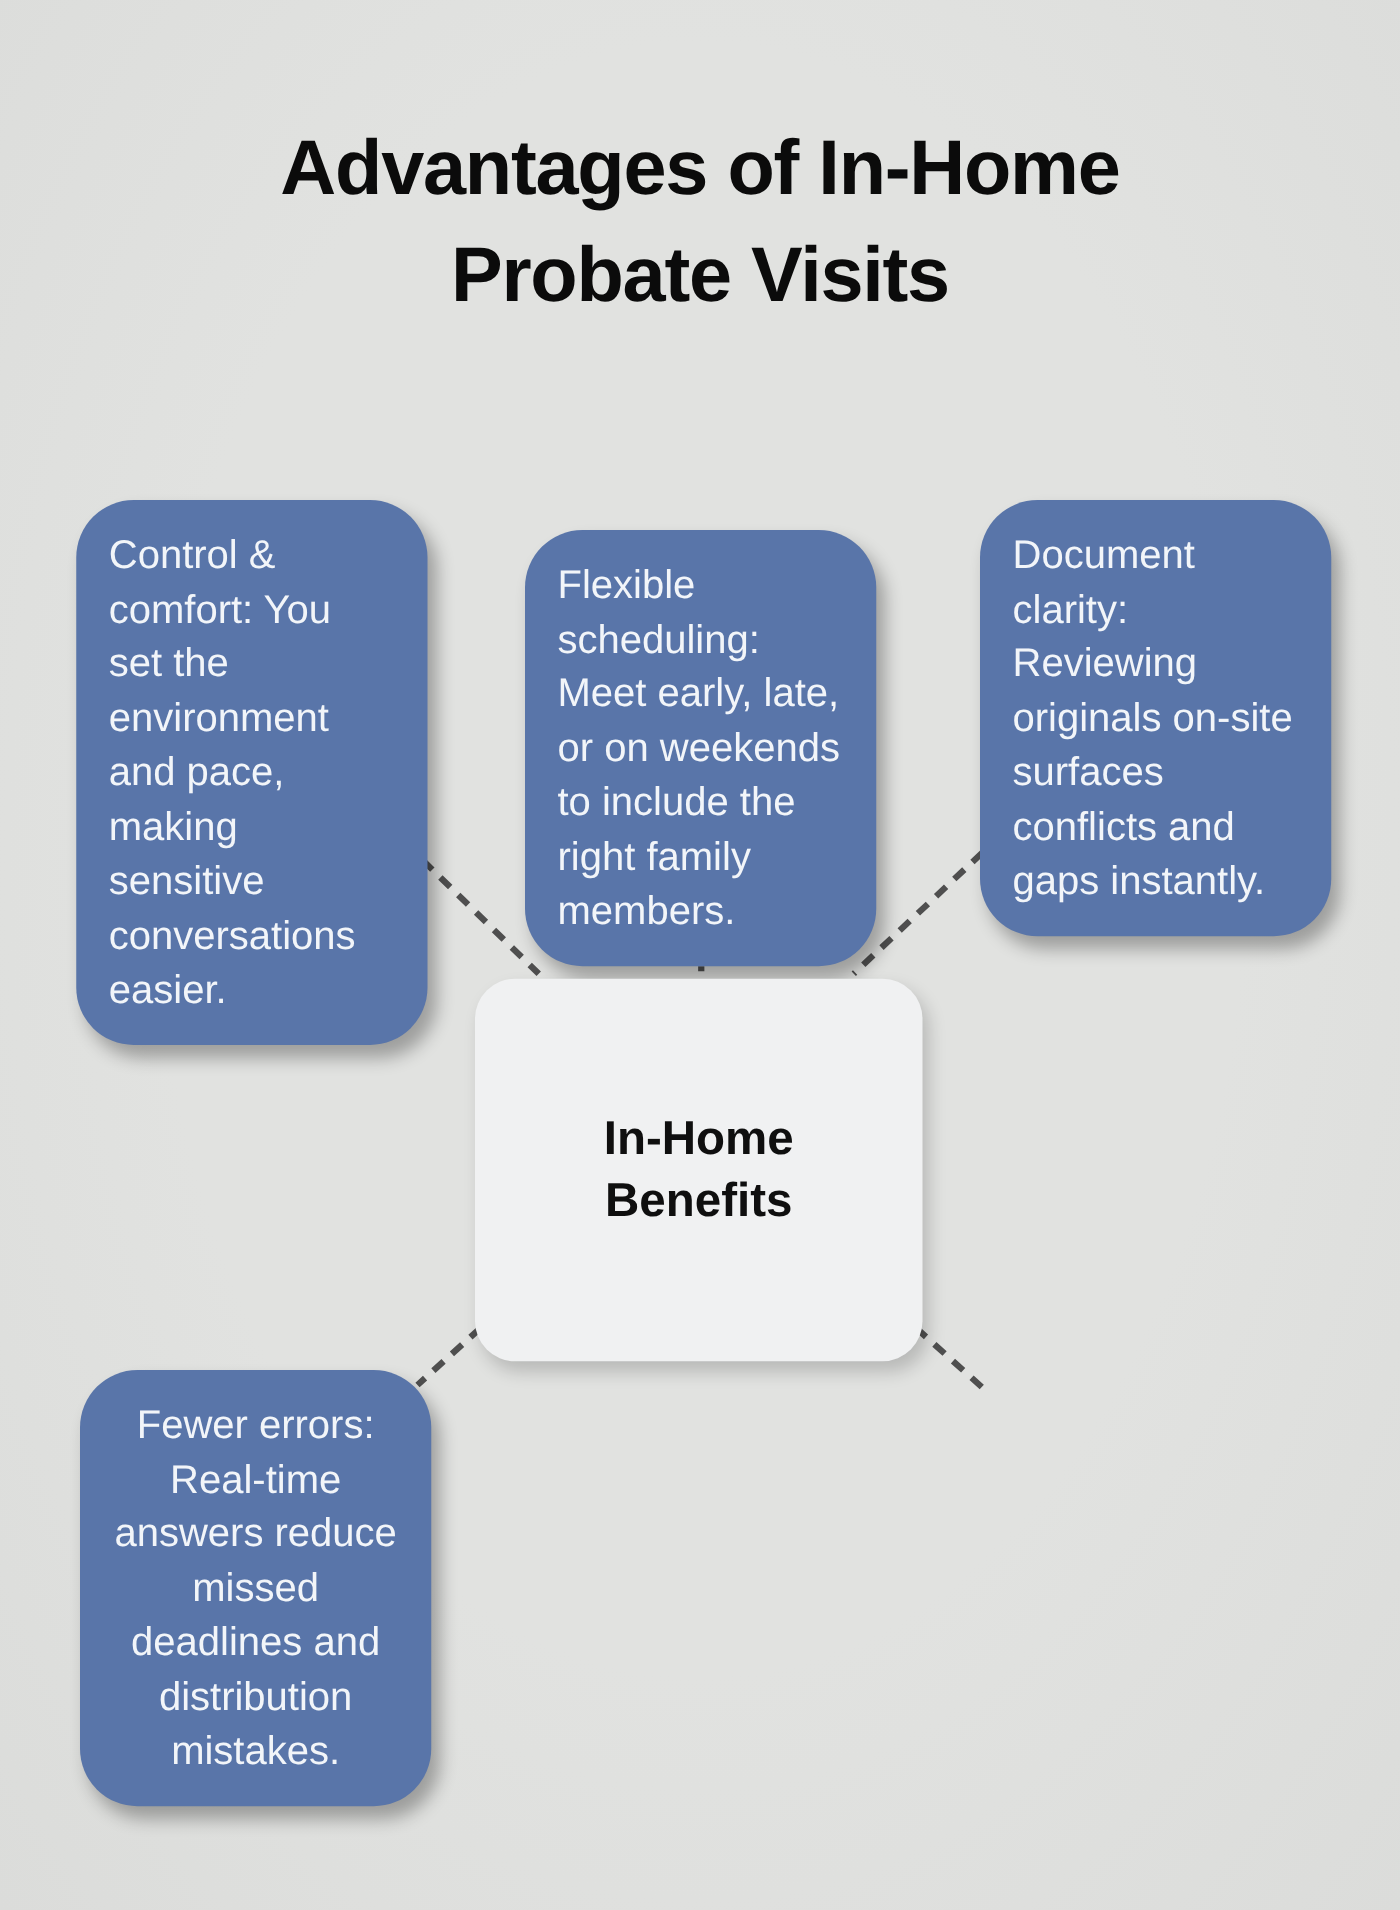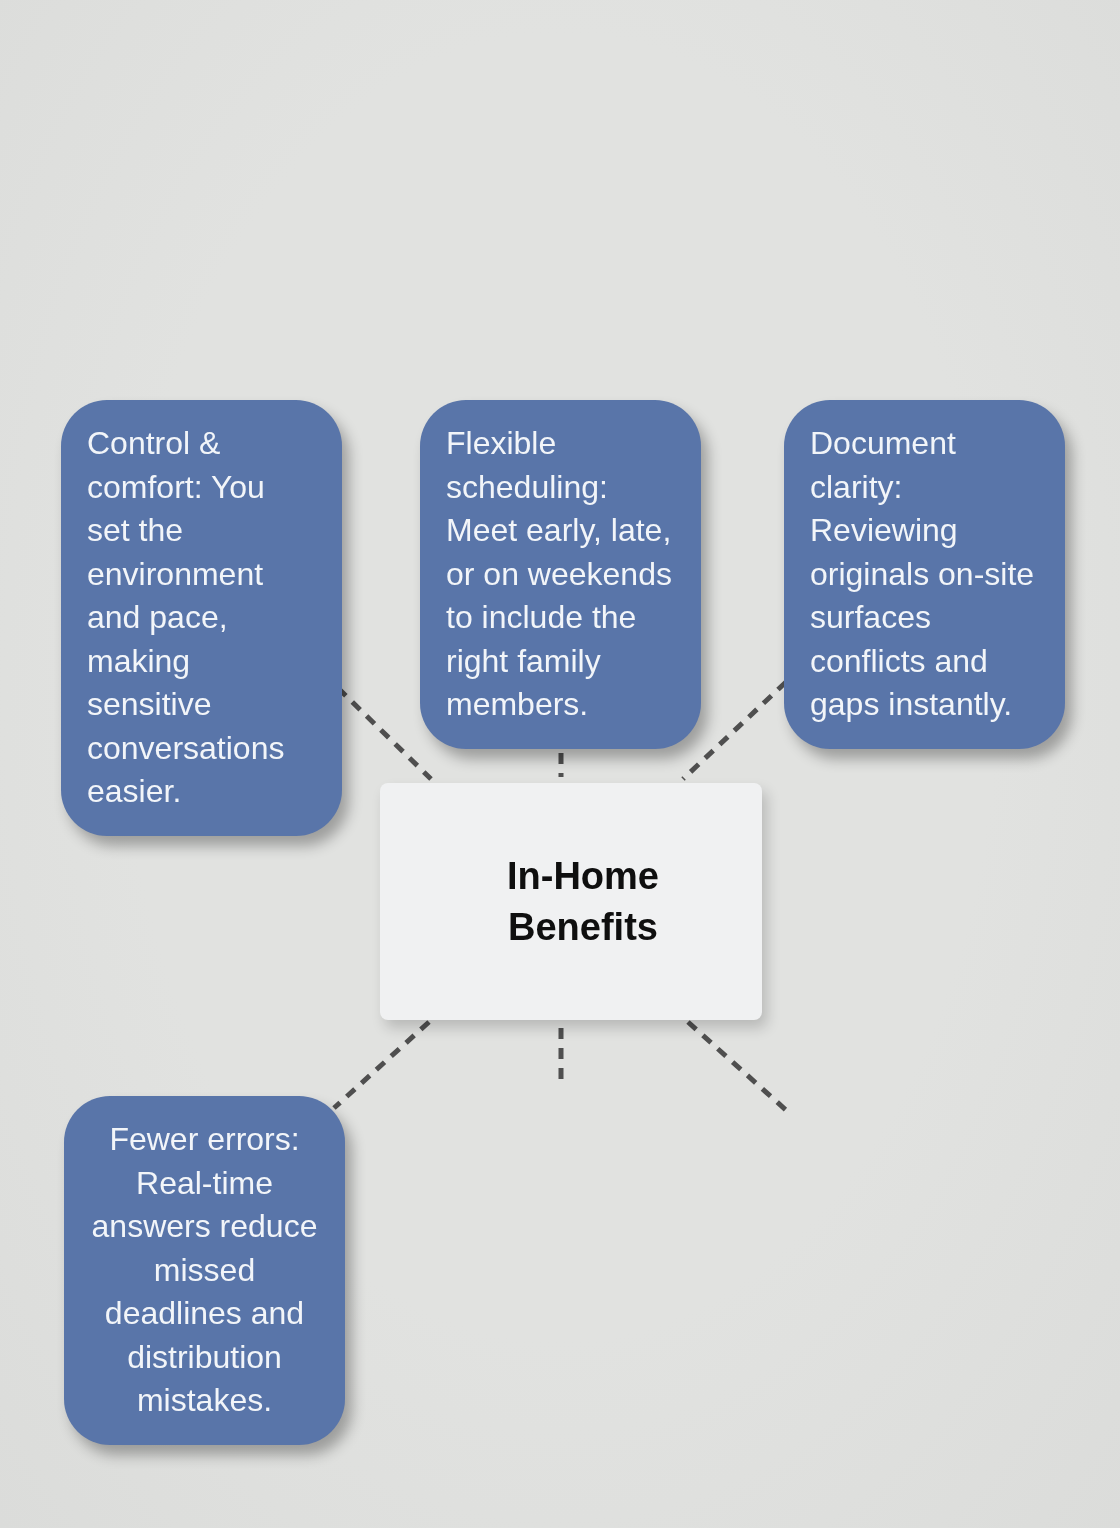--- a/index.html
+++ b/index.html
@@ -48,53 +48,53 @@
     padding: 22px 26px;
     border-radius: 46px;
     background: var(--color-node-fill, #5975a9);
     color: var(--color-node-text, #f2f5f9);
     font-size: 32px;
     line-height: 1.36;
     box-shadow: 7px 10px 14px rgba(0, 0, 0, 0.30);
   }
   .node p { margin: 0; }
   .node-tl { left: 61px;  top: 400px; min-height: 311px; }
-  .node-tm { left: 420px; top: 400px; min-height: 273px; }
+  .node-tm { left: 420px; top: 424px; min-height: 273px; }
   .node-tr { left: 784px; top: 400px; min-height: 273px; }
   .node-bl { left: 64px;  top: 1096px; min-height: 271px; text-align: center; }
   .node-bm { left: 420px; top: 1094px; min-height: 234px; }
   .node-br { left: 784px; top: 1096px; min-height: 271px; }
   .center-node {
     position: absolute;
     left: 380px;
     top: 783px;
     width: 358px;
-    height: 237px;
-    border-radius: 8px;
+    height: 306px;
+    border-radius: 32px;
     background: var(--color-center-fill, #f0f1f2);
     display: flex;
     align-items: center;
     justify-content: center;
     text-align: center;
     box-shadow: 5px 8px 14px rgba(0, 0, 0, 0.18);
-    padding-left: 24px;
   }
   .center-label {
     max-width: 230px;
     font-size: 38px;
     font-weight: 800;
     line-height: 1.32;
     color: var(--color-center-text, #0f0f0f);
   }
 </style>
 </head>
 <body>
 
 <div class="canvas">
 
+  <h1 class="title">Advantages of In-Home Probate Visits</h1>
 
   <svg class="connectors" width="1120" height="1528" viewBox="0 0 1120 1528" aria-hidden="true">
     <line x1="338" y1="688" x2="431" y2="779"></line>
     <line x1="561" y1="673" x2="561" y2="777"></line>
     <line x1="786" y1="682" x2="683" y2="779"></line>
     <line x1="429" y1="1022" x2="334" y2="1108"></line>
     <line x1="561" y1="1028" x2="561" y2="1088"></line>
     <line x1="688" y1="1022" x2="787" y2="1111"></line>
   </svg>
 

